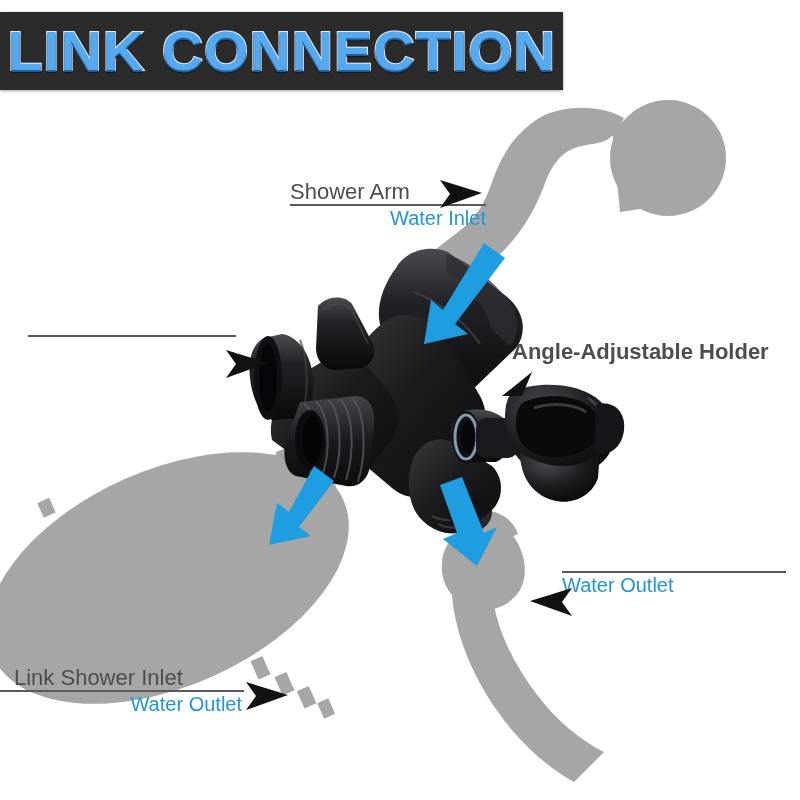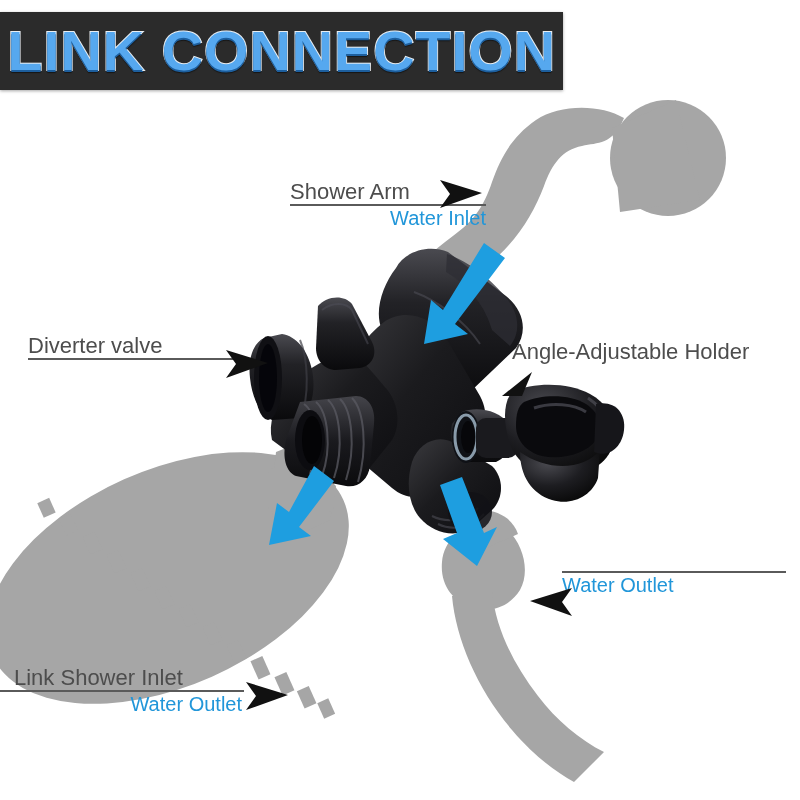--- a/index.html
+++ b/index.html
@@ -351,28 +351,27 @@
   <div class="callout" style="left:258px; top:180px; width:196px;margin-left:32px;">
     <div class="primary row-left">Shower Arm</div>
     <div class="rule"></div>
     <div class="secondary row-right">Water Inlet</div>
   </div>
   <svg class="pointer" style="left:440px; top:178px;" width="44" height="34" viewBox="0 0 44 34">
     <path d="M 0 2 L 42 15 L 0 30 L 10 16 Z" fill="#111111"></path>
   </svg>
 
   <div class="callout" style="left:28px; top:334px; width:192px;">
-    <div class="primary row-left">Diverter valve</div>
     <div class="rule" style="width:208px;"></div>
   </div>
   <svg class="pointer" style="left:226px; top:348px;" width="44" height="34" viewBox="0 0 44 34">
     <path d="M 0 2 L 42 15 L 0 30 L 10 16 Z" fill="#111111"></path>
   </svg>
 
-  <div class="callout" style="left:512px; top:340px;">
+  <div class="callout" style="left:512px; top:340px;font-weight:bold;">
     <div class="primary row-left">Angle-Adjustable Holder</div>
   </div>
   <svg class="pointer" style="left:500px; top:370px;" width="34" height="34" viewBox="0 0 34 34">
     <path d="M 32 2 L 2 26 L 22 26 Z" fill="#111111"></path>
   </svg>
 
   <div class="callout" style="left:562px; top:570px; width:224px;">
     <div class="rule"></div>
     <div class="secondary row-left">Water Outlet</div>
   </div>

